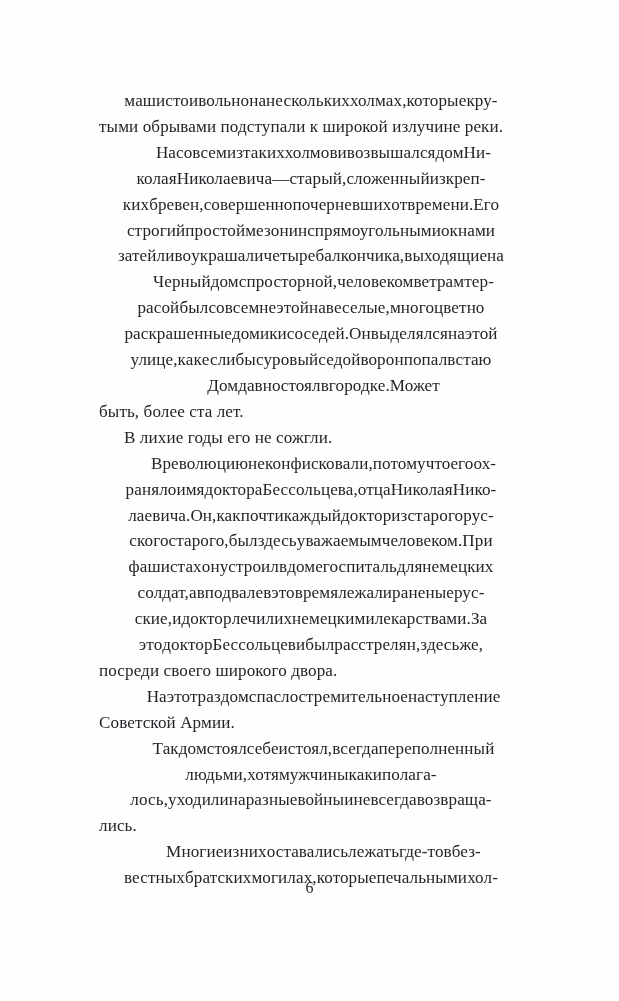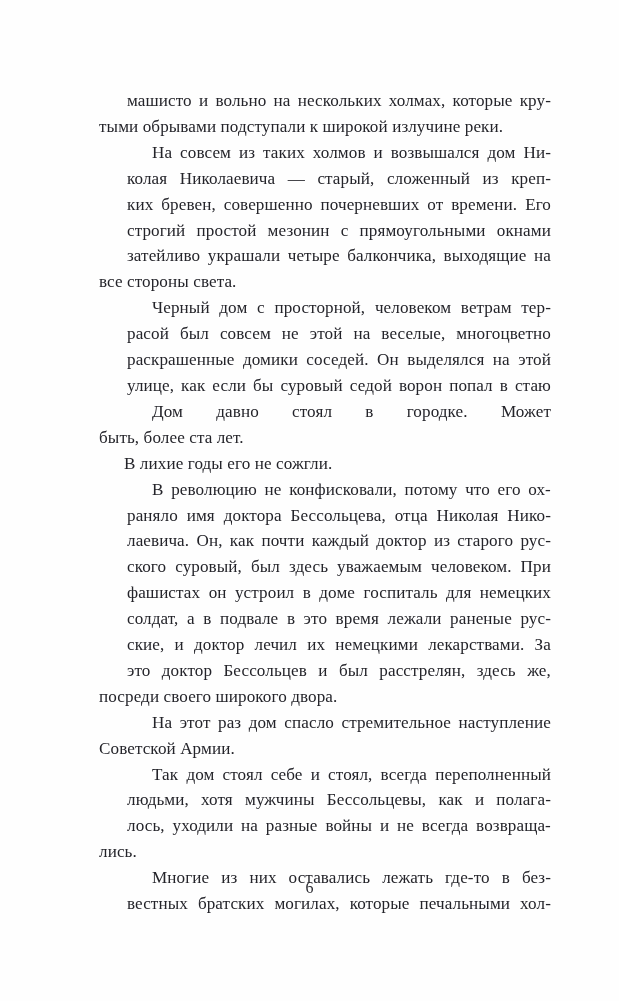--- a/index.html
+++ b/index.html
@@ -37,23 +37,22 @@
     font-size: 17.1px;
     line-height: 25.9px;
     color: #24242a;
     white-space: nowrap;
     letter-spacing: 0.1px;
   }
 
   
   .line.just {
     display: flex;
-    justify-content: space-between;
+    justify-content: center;
     width: 424px;
-    margin-left: 28px;
   }
   .line.just > span.w {
     white-space: pre;
   }
 
   
   .line.last {
     display: block;
     width: auto;
   }
@@ -140,21 +139,20 @@
           <span class="w">окнами</span>
         </div>
         <div class="line just">
           <span class="w">затейливо</span>
           <span class="w">украшали</span>
           <span class="w">четыре</span>
           <span class="w">балкончика,</span>
           <span class="w">выходящие</span>
           <span class="w">на</span>
         </div>
-        <div class="line last">все стороны света.</div>
       </div>
       <div class="para">
         <div class="line just indent">
           <span class="w">Черный</span>
           <span class="w">дом</span>
           <span class="w">с</span>
           <span class="w">просторной,</span>
           <span class="w">человеком</span>
           <span class="w">ветрам</span>
           <span class="w">тер-</span>
@@ -231,21 +229,21 @@
           <span class="w">как</span>
           <span class="w">почти</span>
           <span class="w">каждый</span>
           <span class="w">доктор</span>
           <span class="w">из</span>
           <span class="w">старого</span>
           <span class="w">рус-</span>
         </div>
         <div class="line just">
           <span class="w">ского</span>
-          <span class="w">суровый,</span>
+          <span class="w">старого,</span>
           <span class="w">был</span>
           <span class="w">здесь</span>
           <span class="w">уважаемым</span>
           <span class="w">человеком.</span>
           <span class="w">При</span>
         </div>
         <div class="line just">
           <span class="w">фашистах</span>
           <span class="w">он</span>
           <span class="w">устроил</span>
@@ -309,21 +307,20 @@
           <span class="w">себе</span>
           <span class="w">и</span>
           <span class="w">стоял,</span>
           <span class="w">всегда</span>
           <span class="w">переполненный</span>
         </div>
         <div class="line just">
           <span class="w">людьми,</span>
           <span class="w">хотя</span>
           <span class="w">мужчины</span>
-          <span class="w">Бессольцевы,</span>
           <span class="w">как</span>
           <span class="w">и</span>
           <span class="w">полага-</span>
         </div>
         <div class="line just">
           <span class="w">лось,</span>
           <span class="w">уходили</span>
           <span class="w">на</span>
           <span class="w">разные</span>
           <span class="w">войны</span>

